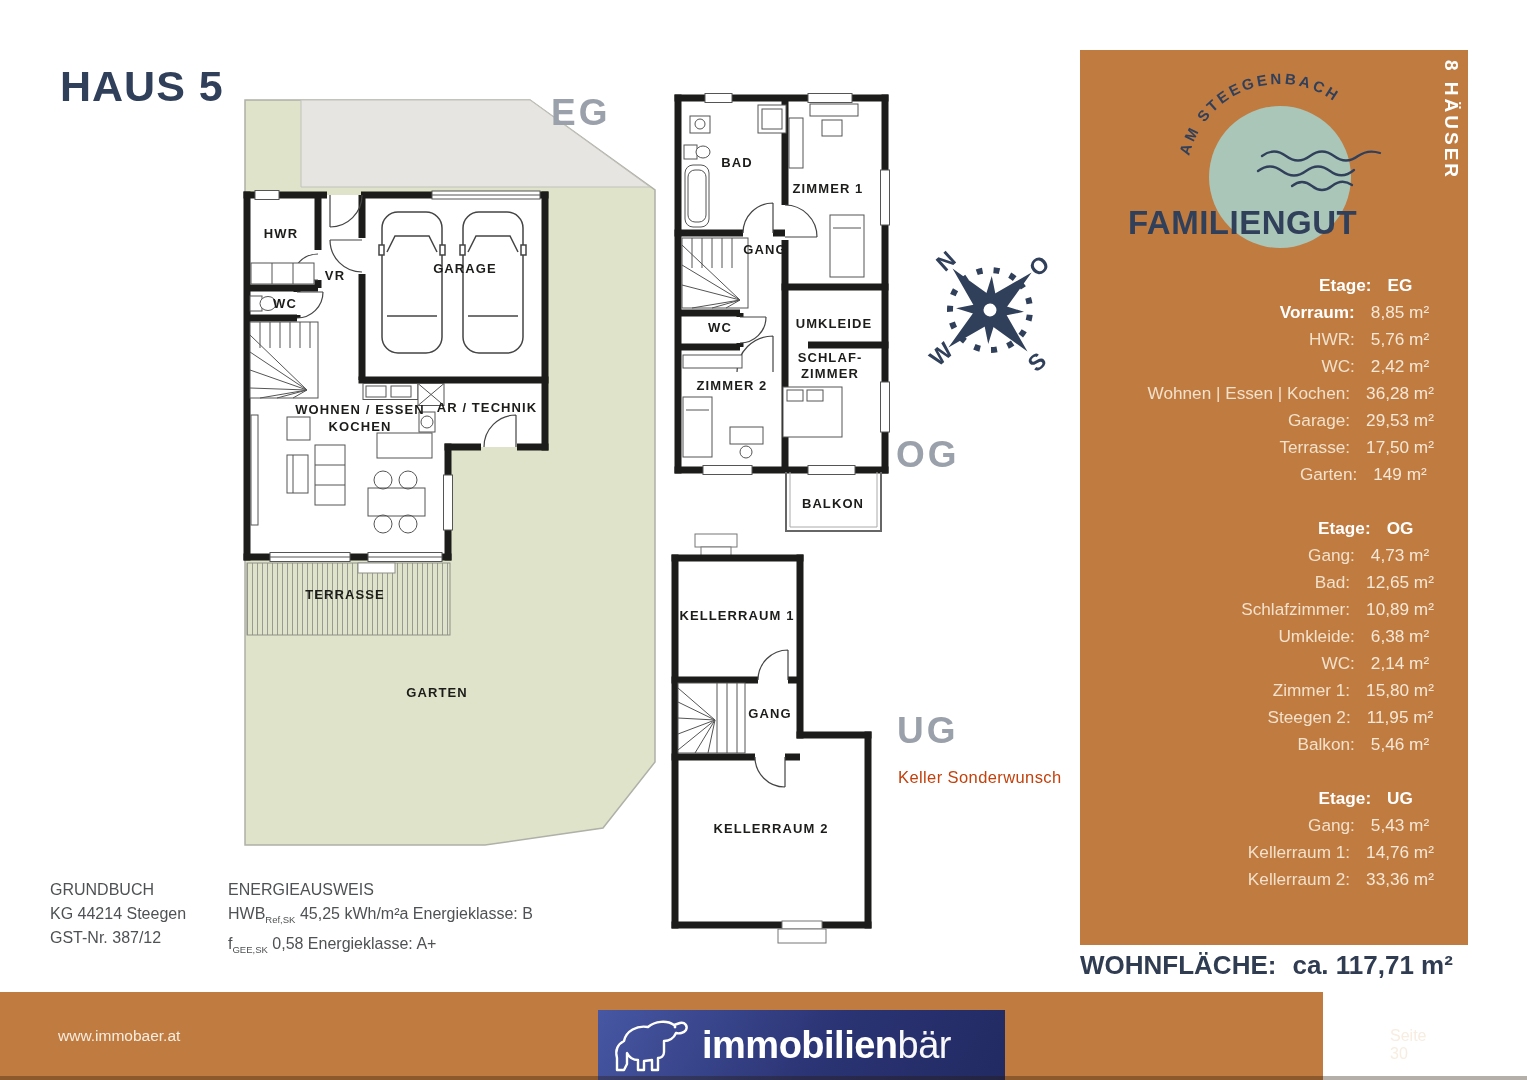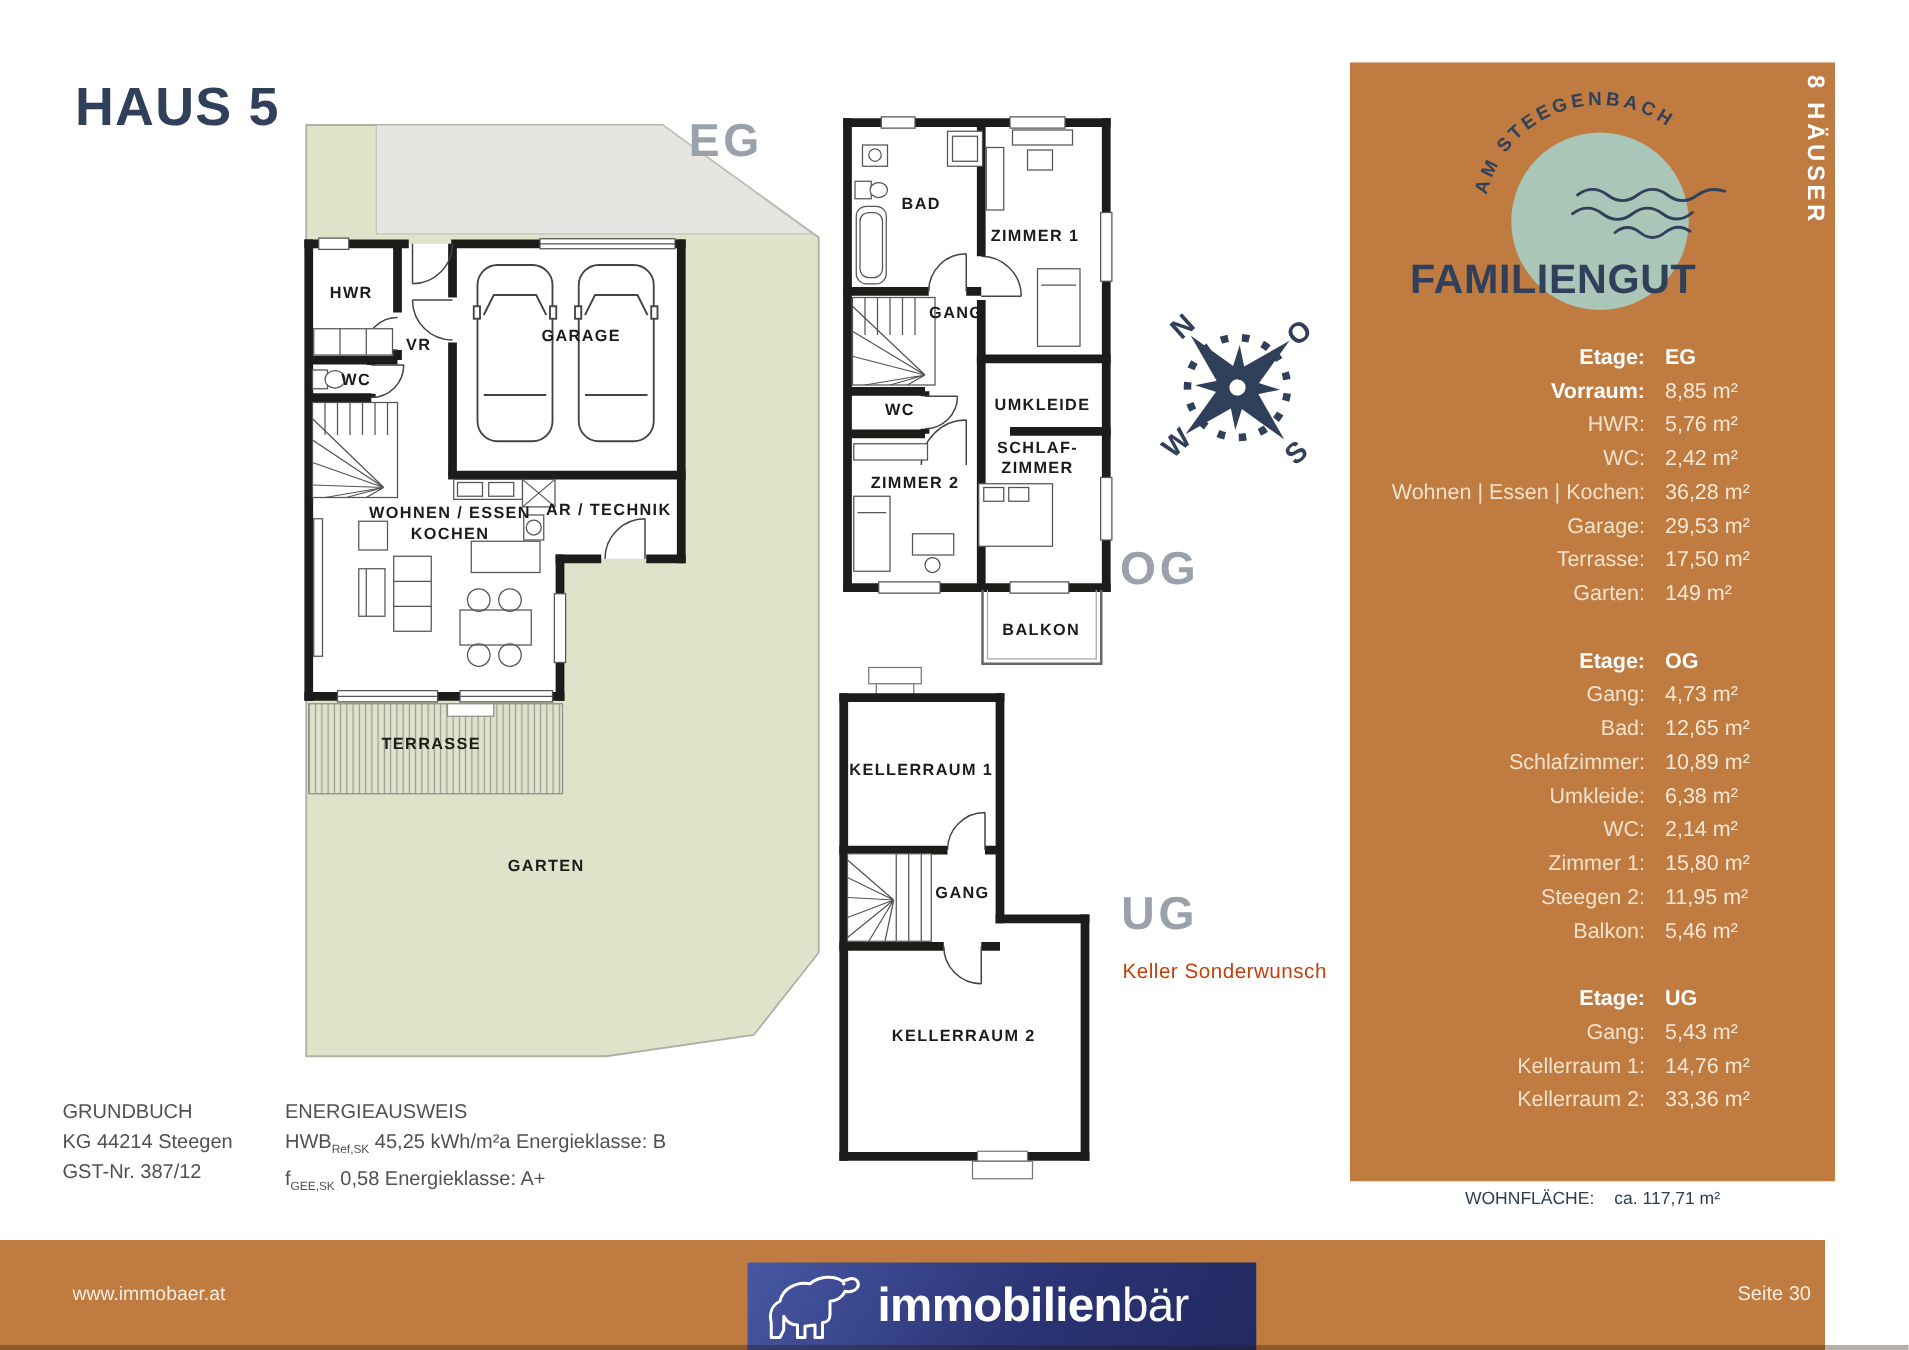--- a/index.html
+++ b/index.html
@@ -21,37 +21,37 @@
   .room-label{font-family:"Liberation Sans",sans-serif;font-size:13px;font-weight:700;
               fill:#1c1c1a;letter-spacing:1.1px;text-anchor:middle;}
 
   
   #panel{left:1080px;top:50px;width:388px;height:895px;background:#c07b40;}
   #badge-haeuser{left:360px;top:10px;writing-mode:vertical-rl;text-orientation:mixed;
                  color:#ffffff;font-size:19px;font-weight:700;letter-spacing:3px;}
   #brand-svg{left:40px;top:14px;}
   #panel-list{left:0;top:222px;width:100%;}
   .psec{margin-bottom:27px;}
-  .prow{display:flex;height:27px;align-items:center;font-size:17.2px;}
+  .prow{display:flex;height:27px;align-items:center;font-size:17.2px;justify-content:center;}
   .prow .lab{width:236px;text-align:right;color:#f2e1cb;}
   .prow .val{margin-left:16px;color:#f5e8d7;}
   .prow.etage .lab,.prow.etage .val,.prow .lab.boldlab{color:#ffffff;font-weight:700;}
 
   
-  #total-row{left:1080px;top:950px;width:388px;display:flex;justify-content:center;gap:16px;
-             font-size:14px;font-weight:400;color:#2f3c52;}
+  #total-row{left:1080px;top:950px;width:388px;display:flex;gap:16px;
+             font-size:26px;font-weight:700;color:#2f3c52;}
 
   
   .legal{font-size:16px;color:#4f5254;line-height:24px;}
   #grundbuch{left:50px;top:878px;}
   #energie{left:228px;top:878px;}
   .legal sub{font-size:9.5px;}
 
   
-  #footer{left:0;top:992px;width:1460px;height:88px;background:#c07b40;}
+  #footer{left:0;top:992px;width:1323px;height:88px;background:#c07b40;}
   #footer-site{left:58px;top:35px;font-size:15.5px;color:#f7ede0;}
   #footer-page{left:1390px;top:35px;font-size:16px;color:#f7ede0;}
   #logo-box{left:558px;top:18px;width:407px;height:70px;
             background:linear-gradient(120deg,#4757a3 0%,#2b3474 55%,#222a62 100%);
             display:flex;align-items:center;padding-left:14px;box-sizing:border-box;margin-left:40px;}
   #logo-word{font-size:38px;color:#ffffff;letter-spacing:-.5px;margin-left:8px;white-space:nowrap;}
   #logo-word .b{font-weight:700;}
   #logo-word .l{font-weight:400;opacity:.97;}
   #bottom-strip{left:0;top:1076px;width:1527px;height:4px;background:rgba(40,25,10,.35);}
 </style>

